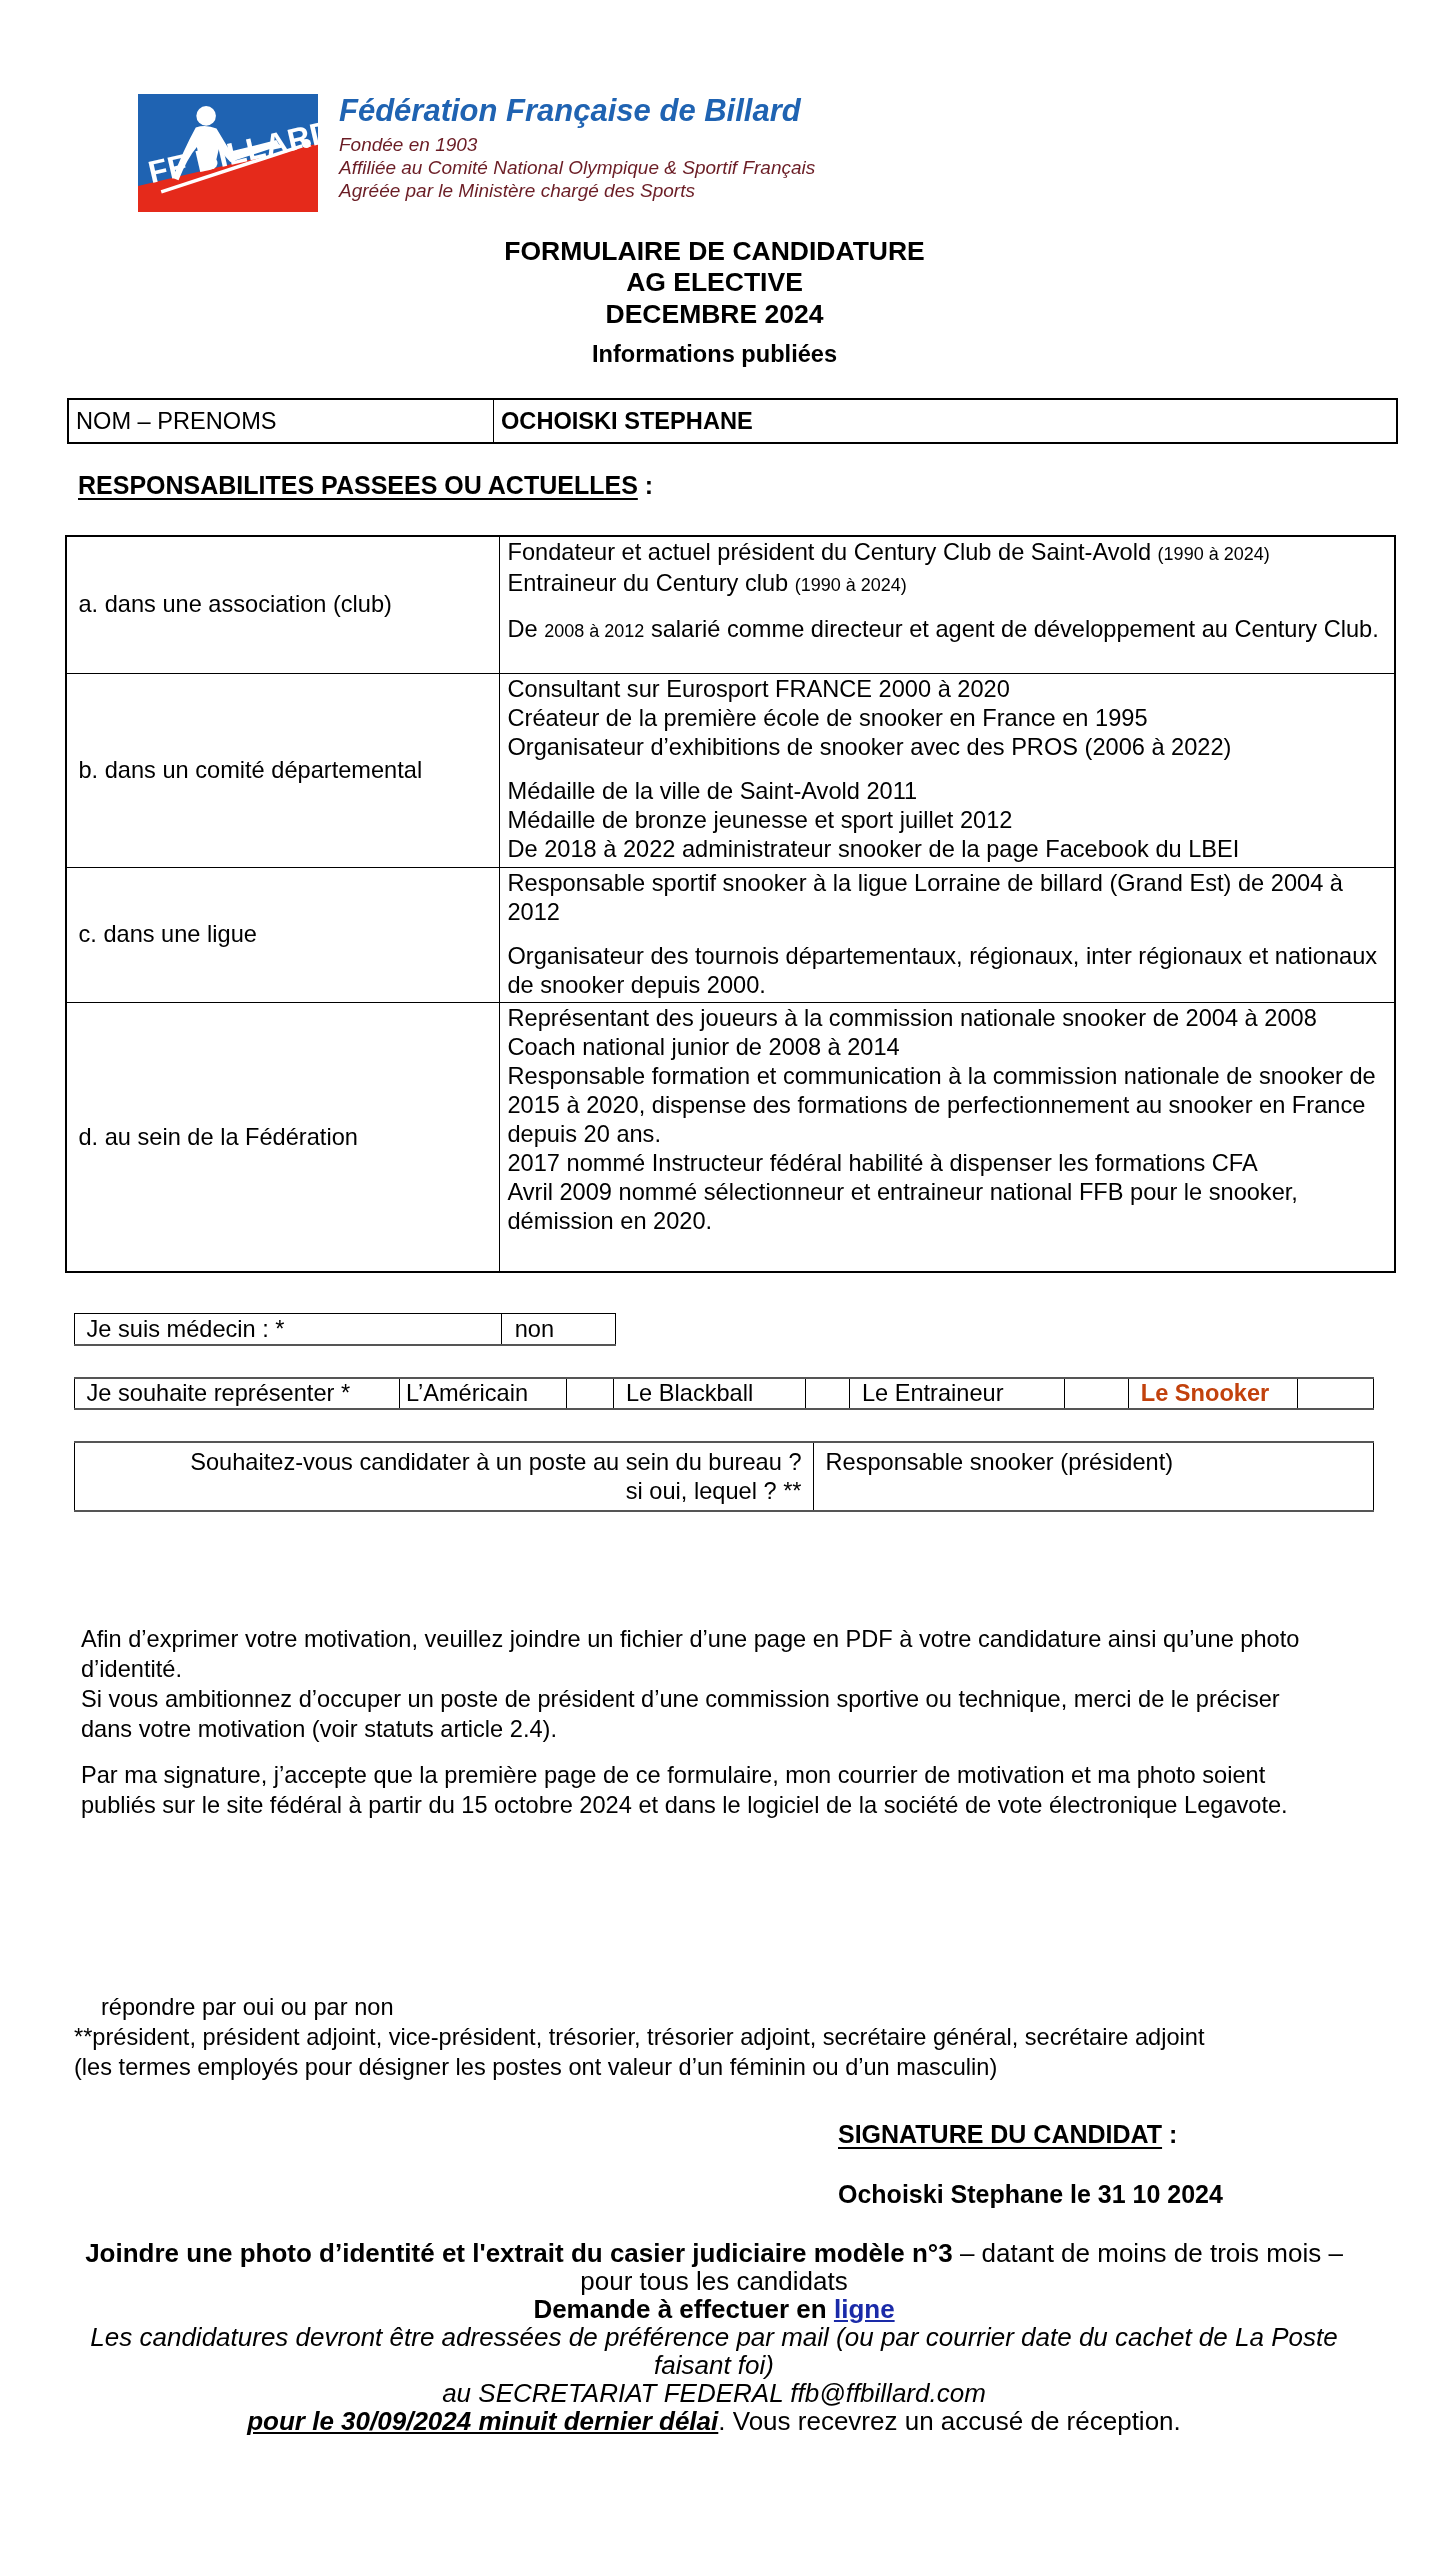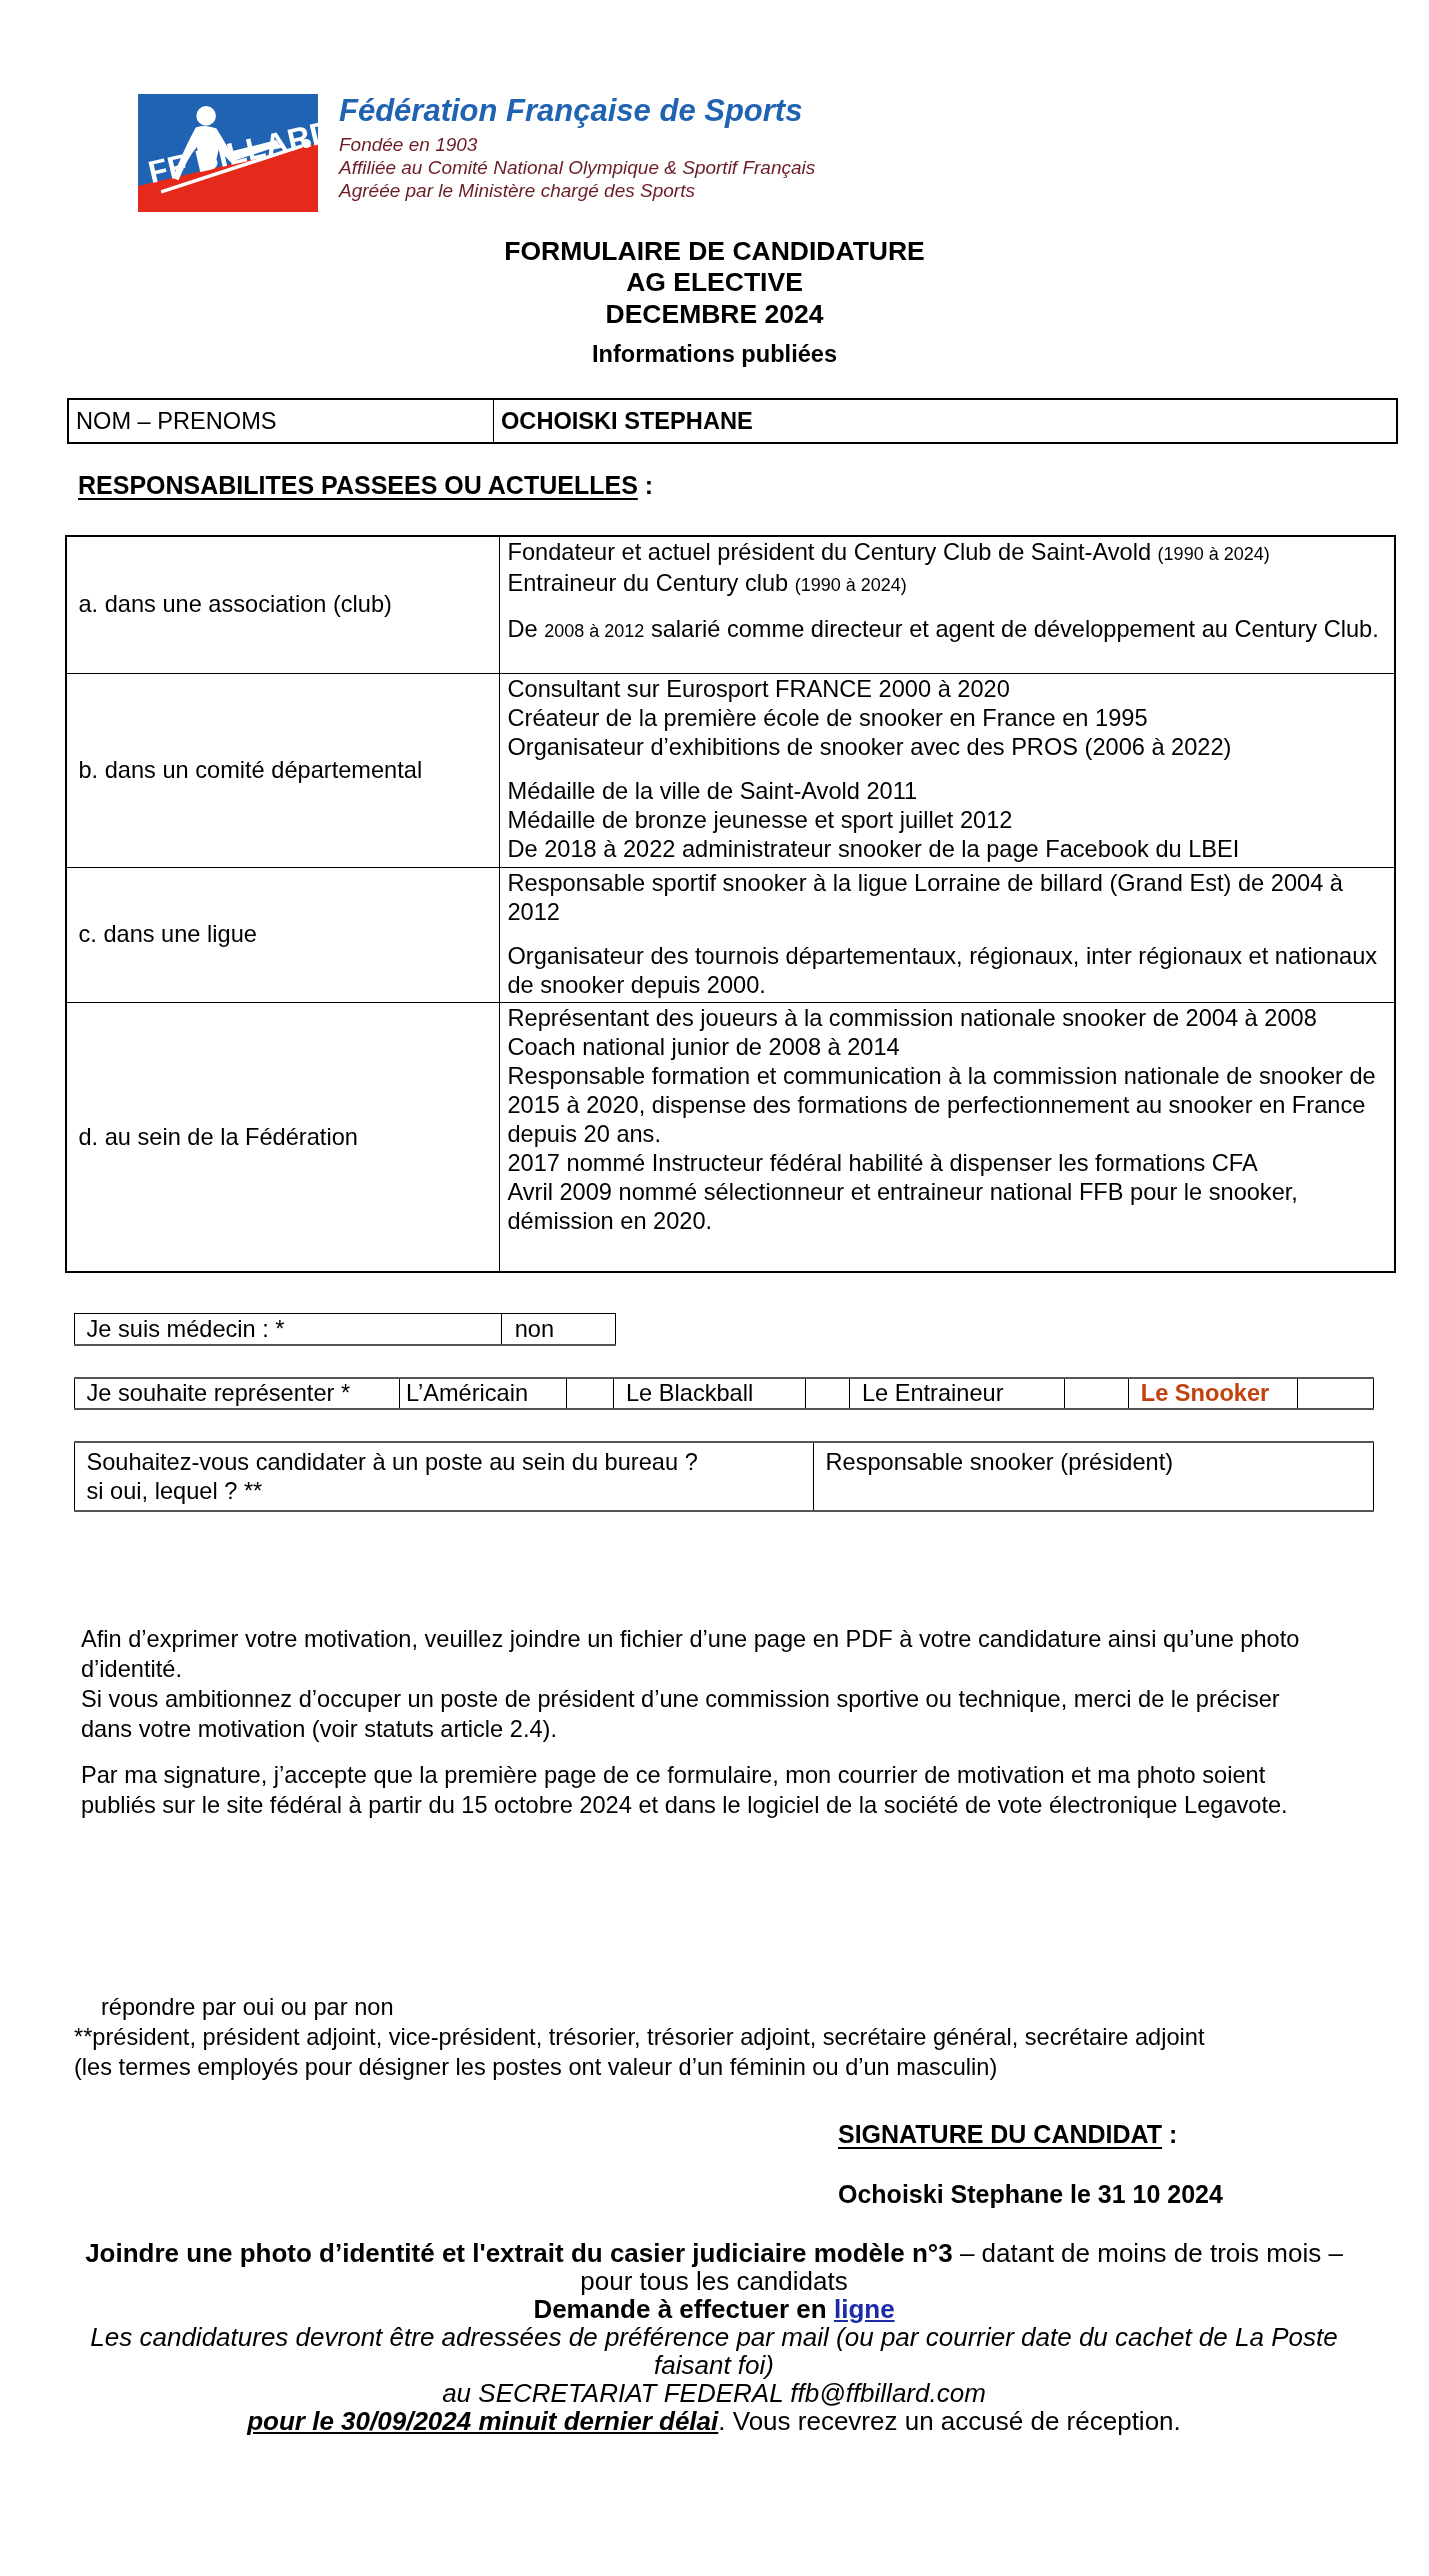--- a/index.html
+++ b/index.html
@@ -67,21 +67,21 @@
 <div class="abs logo-box">
   <div class="logo-blue"></div>
   <svg class="logo-figure" viewBox="0 0 312 205">
     <circle cx="118" cy="38" r="17" fill="#fff"></circle>
     <path d="M100 58 Q118 52 136 60 L160 100 L240 80 L246 90 L160 118 L140 96 L132 130 L110 132 L102 92 Q86 110 70 150 L60 146 Q78 98 100 58 Z" fill="#fff"></path>
     <line x1="40" y1="170" x2="285" y2="90" stroke="#fff" stroke-width="6"></line>
     <circle cx="292" cy="86" r="8" fill="#fff"></circle>
   </svg>
   <div class="logo-text">FF BILLARD</div>
 </div>
-<div class="abs fed-name">Fédération Française de Sports</div>
+<div class="abs fed-name">Fédération Française de Billard</div>
 <div class="abs fed-sub" style="top:134px;">Fondée en 1903</div>
 <div class="abs fed-sub" style="top:157px;">Affiliée au Comité National Olympique &amp; Sportif Français</div>
 <div class="abs fed-sub" style="top:180px;">Agréée par le Ministère chargé des Sports</div>
 
 <div class="abs title" style="top:236px;">FORMULAIRE DE CANDIDATURE</div>
 <div class="abs title" style="top:267px;">AG ELECTIVE</div>
 <div class="abs title" style="top:299px;">DECEMBRE 2024</div>
 <div class="abs subtitle" style="top:341px;">Informations publiées</div>
 
 <table class="name-table">
@@ -160,21 +160,21 @@
     <td style="width:52px;"></td>
     <td style="width:150px; padding-left:11.5px;" class="selected">Le Snooker</td>
     <td></td>
   </tr>
 </tbody>
   </table>
 
 <table class="bureau-table">
   <tbody>
       <tr>
-    <td style="width:715px;">
+    <td style="width:715px;text-align:right;">
       <div>Souhaitez-vous candidater à un poste au sein du bureau ?</div>
       <div>si oui, lequel ? **</div>
     </td>
     <td>Responsable snooker (président)</td>
   </tr>
 </tbody>
   </table>
 
 <div class="abs para" style="top:1624px;">
   <p>Afin d’exprimer votre motivation, veuillez joindre un fichier d’une page en PDF à votre candidature ainsi qu’une photo d’identité.</p>

